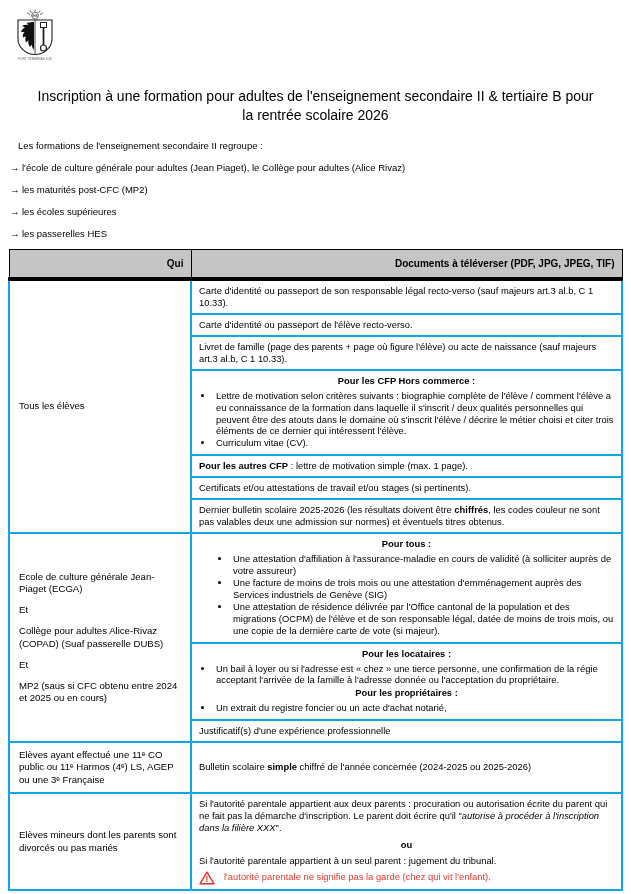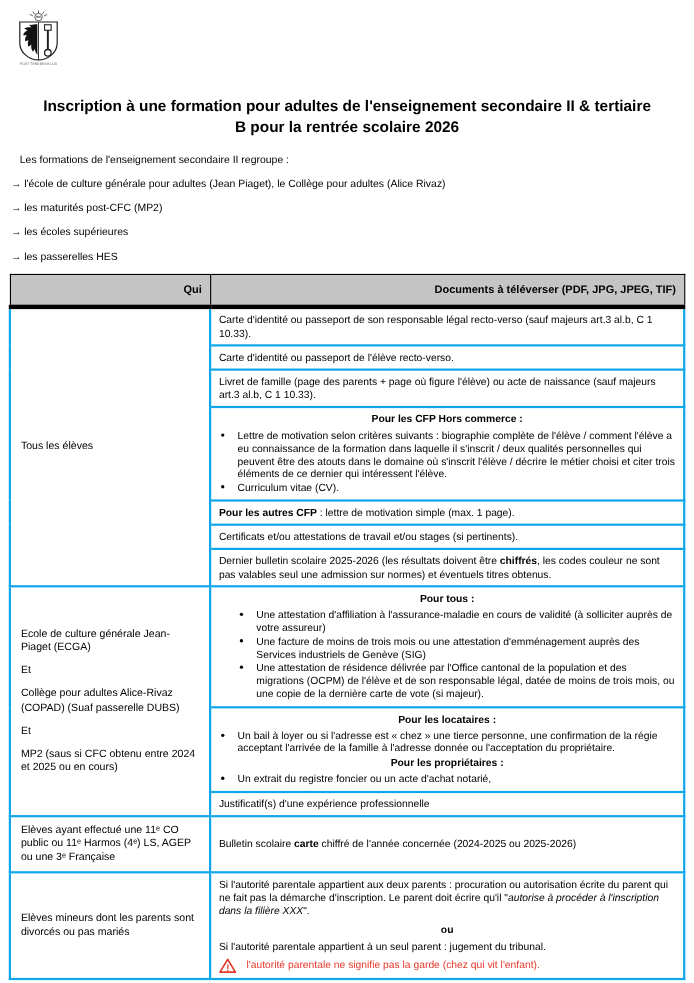--- a/index.html
+++ b/index.html
@@ -15,21 +15,21 @@
   }
   
   .letterhead{display:flex;align-items:flex-start;padding:9px 0 0 12px;}
   .logo{width:46px;flex:0 0 46px;}
   .org{margin-left:9px;padding-top:3px;}
   .org .small{font-size:8.6px;line-height:10.6px;}
   .org .bold-dept{font-size:10.5px;font-weight:bold;margin-top:1px;}
   
   .doc-title{
     width:560px;margin:26px auto 0 auto;text-align:center;
-    font-size:14px;font-weight:bold;line-height:19px;
+    font-size:14px;font-weight:normal;line-height:19px;
   }
   
   .intro{margin:15px 10px 0 10px;font-size:9.5px;}
   .intro p{margin:0 0 0 8px;}
   .intro .p2{margin-top:13px;}
   .arrow-line{margin:11px 0 0 0;display:flex;}
   .arrow-line .arr{flex:0 0 12px;}
   
   table.docs{
     border-collapse:collapse;table-layout:fixed;
@@ -156,21 +156,21 @@
         <p><span style="font-weight: bold;">Pour les autres CFP</span><span> : lettre de motivation simple (max. 1 page).</span></p>
       </td>
     </tr>
     <tr>
       <td class="doc">
         <p>Certificats et/ou attestations de travail et/ou stages (si pertinents).</p>
       </td>
     </tr>
     <tr>
       <td class="doc">
-        <p><span>Dernier bulletin scolaire 2025-2026 (les résultats doivent être </span><span style="font-weight: bold;">chiffrés</span><span>, les codes couleur ne sont pas valables seul une admission sur normes) et éventuels titres obtenus.</span></p>
+        <p><span>Dernier bulletin scolaire 2025-2026 (les résultats doivent être </span><span style="font-weight: bold;">chiffrés</span><span>, les codes couleur ne sont pas valables deux une admission sur normes) et éventuels titres obtenus.</span></p>
       </td>
     </tr>
 
     <tr>
       <td class="who" rowspan="3">
         <p>Ecole de culture générale Jean-Piaget (ECGA)</p>
         <p>Et</p>
         <p>Collège pour adultes Alice-Rivaz (COPAD) (Suaf passerelle DUBS)</p>
         <p>Et</p>
         <p>MP2 (saus si CFC obtenu entre 2024 et 2025 ou en cours)</p>
@@ -200,21 +200,21 @@
       <td class="doc">
         <p>Justificatif(s) d'une expérience professionnelle</p>
       </td>
     </tr>
 
     <tr>
       <td class="who">
         <p>Elèves ayant effectué une 11ᵉ CO public ou 11ᵉ Harmos (4ᵉ) LS, AGEP ou une 3ᵉ Française</p>
       </td>
       <td class="doc">
-        <p><span>Bulletin scolaire </span><span style="font-weight: bold;">carte</span><span> chiffré de l'année concernée (2024-2025 ou 2025-2026)</span></p>
+        <p><span>Bulletin scolaire </span><span style="font-weight: bold;">simple</span><span> chiffré de l'année concernée (2024-2025 ou 2025-2026)</span></p>
       </td>
     </tr>
 
     <tr>
       <td class="who">
         <p>Elèves mineurs dont les parents sont divorcés ou pas mariés</p>
       </td>
       <td class="doc">
         <p><span>Si l'autorité parentale appartient aux deux parents : procuration ou autorisation écrite du parent qui ne fait pas la démarche d'inscription. Le parent doit écrire qu'il "</span><span style="font-style: italic;">autorise à procéder à l'inscription dans la filière XXX</span><span>".</span></p>
         <p class="bold-line mt">ou</p>

